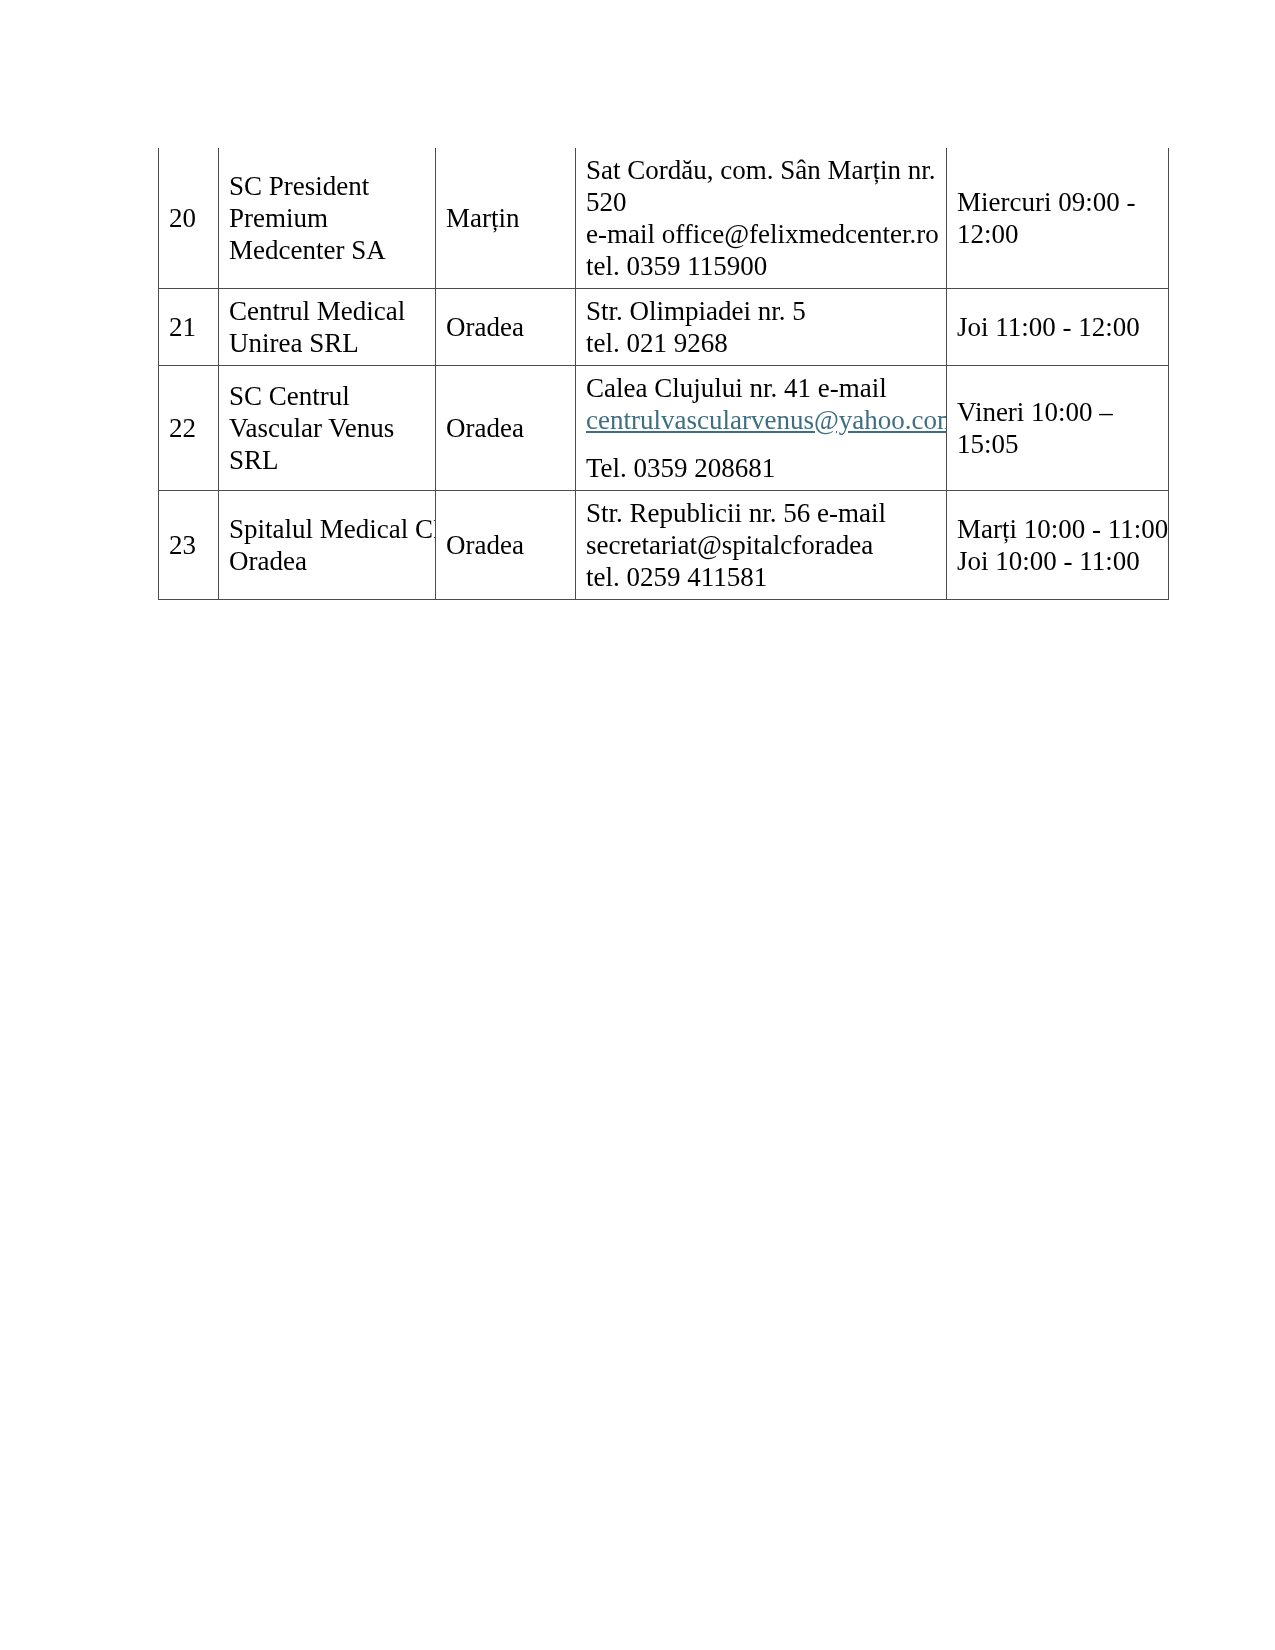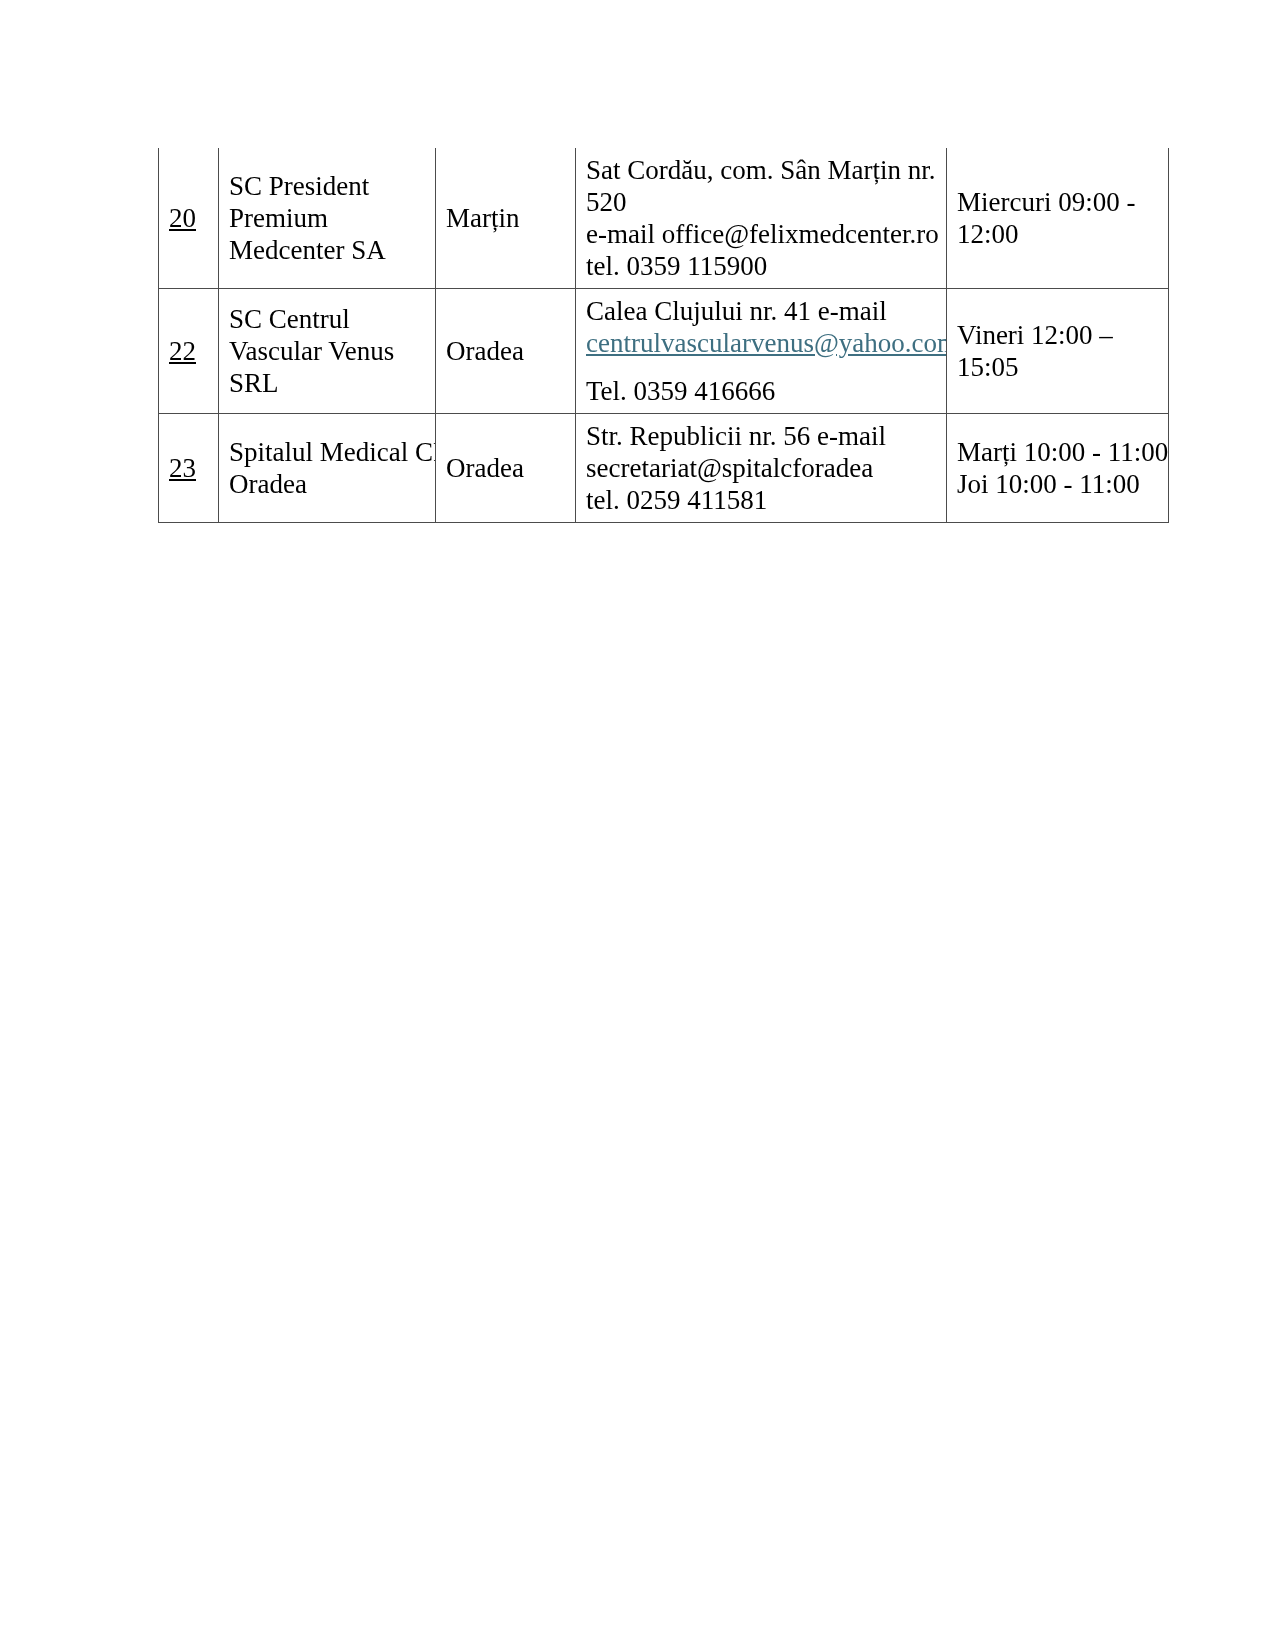--- a/index.html
+++ b/index.html
@@ -30,21 +30,21 @@
   table.centers td {
     border-right: 1.5px solid var(--border);
     border-bottom: 1.5px solid var(--border);
     padding: 6px 10px;
     vertical-align: middle;
     font-size: 27px;
     line-height: 32px;
     color: var(--text);
     overflow: hidden;
   }
-  table.centers td:first-child { border-left: 1.5px solid var(--border); text-decoration: underline; }
+  table.centers td:first-child { border-left: 1.5px solid var(--border); }
   
   tr.r20 { height: 136px; }
   tr.r21 { height: 72px; }
   tr.r22 { height: 119px; }
   tr.r23 { height: 105px; }
   .line { white-space: nowrap; }
   .line.blank { height: 16px; line-height: 16px; }
   a.email {
     color: var(--link);
     text-decoration: underline;
@@ -83,41 +83,60 @@
           <div class="line">520</div>
           <div class="line">e-mail office@felixmedcenter.ro</div>
           <div class="line">tel. 0359 115900</div>
         </td>
         <td>
           <div class="line">Miercuri 09:00 -</div>
           <div class="line">12:00</div>
         </td>
       </tr>
 
+      <tr class="r21">
+        <td>
+          <div class="line">21</div>
+        </td>
+        <td>
+          <div class="line">Centrul Medical</div>
+          <div class="line">Unirea SRL</div>
+        </td>
+        <td>
+          <div class="line">Oradea</div>
+        </td>
+        <td>
+          <div class="line">Str. Olimpiadei nr. 5</div>
+          <div class="line">tel. 021 9268</div>
+        </td>
+        <td>
+          <div class="line">Joi 11:00 - 12:00</div>
+        </td>
+      </tr>
 
       <tr class="r22">
         <td>
           <div class="line">22</div>
         </td>
         <td>
           <div class="line">SC Centrul</div>
           <div class="line">Vascular Venus</div>
           <div class="line">SRL</div>
         </td>
         <td>
           <div class="line">Oradea</div>
         </td>
         <td>
           <div class="line">Calea Clujului nr. 41 e-mail</div>
           <div class="line"><a class="email">centrulvascularvenus@yahoo.com</a></div>
           <div class="line blank"></div>
-          <div class="line">Tel. 0359 416666</div>
+          <div class="line">Tel. 0359 208681</div>
         </td>
         <td>
-          <div class="line">Vineri 12:00 –</div>
+          <div class="line">Vineri 10:00 –</div>
           <div class="line">15:05</div>
         </td>
       </tr>
 
       <tr class="r23">
         <td>
           <div class="line">23</div>
         </td>
         <td>
           <div class="line">Spitalul Medical CF</div>

